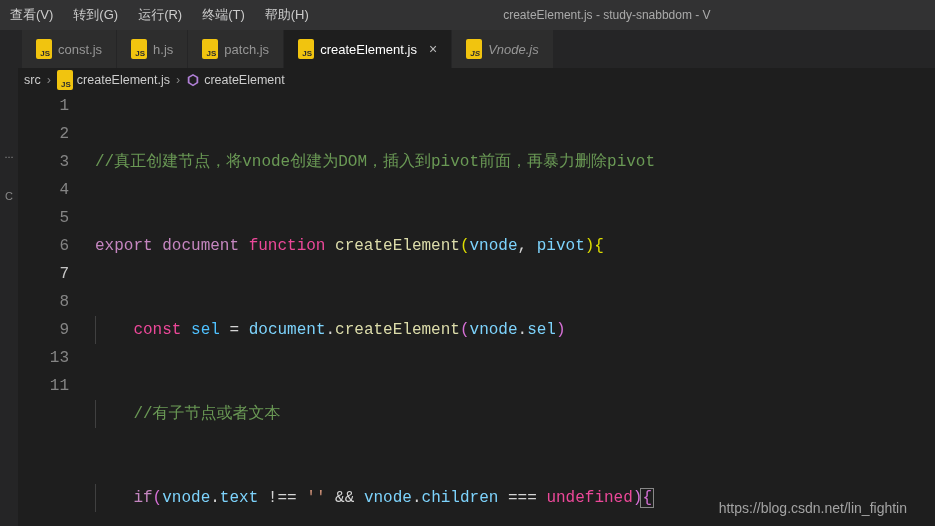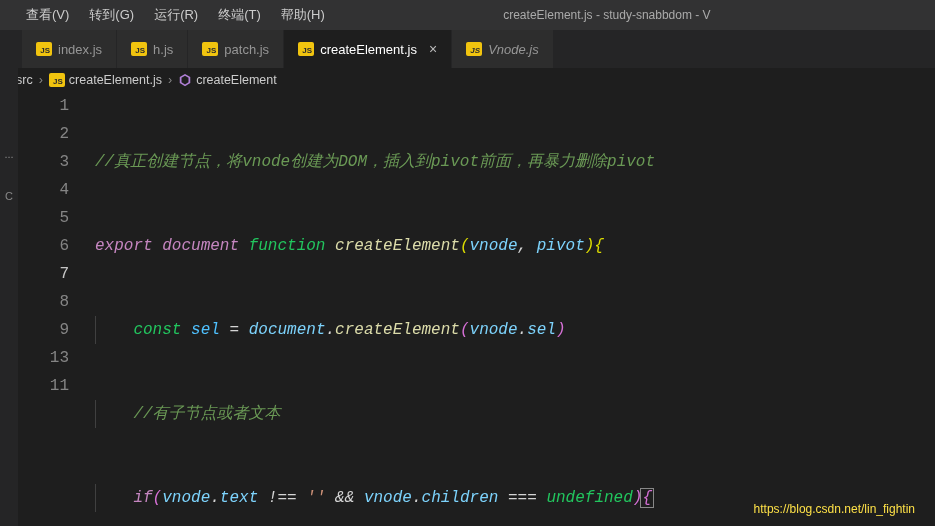--- a/index.html
+++ b/index.html
@@ -9,21 +9,21 @@
     font-family: "Segoe UI", "Microsoft YaHei", sans-serif;
     color: #ccc;
     overflow: hidden;
     position: relative;
   }
   .menubar {
     height: 30px;
     background: #323233;
     display: flex;
     align-items: center;
-    padding: 0 16px;
+    padding: 0 0;
     font-size: 13px;
     color: #ccc;
   }
   .menubar .menu-item { padding: 0 10px; cursor: pointer; }
   .menubar .title {
     flex: 1;
     text-align: center;
     color: #aaa;
     font-size: 12px;
     padding-right: 40px;
@@ -42,38 +42,38 @@
     font-size: 13px;
     color: #969696;
     background: #2d2d2d;
     margin-right: 1px;
     cursor: pointer;
     gap: 6px;
   }
   .tab.active { background: #1e1e1e; color: #fff; }
   .tab.italic { font-style: italic; }
   .js-icon {
-    width: 16px; height: 14px;
+    width: 16px; height: 20px;
     background: #f1c40f;
     color: #2c2c2c;
     font-size: 8px;
     font-weight: bold;
     display: inline-flex;
     align-items: flex-end;
     justify-content: flex-end;
     padding: 0 2px 1px 0;
     border-radius: 2px;
   }
   .close-icon { margin-left: 6px; color: #bbb; font-size: 14px; }
   .breadcrumb {
     height: 24px;
     background: #1e1e1e;
     display: flex;
     align-items: center;
-    padding-left: 16px;
+    padding-left: 24px;
     font-size: 12.5px;
     color: #ccc;
     gap: 4px;
   }
   .breadcrumb .chev { color: #888; padding: 0 2px; }
   .cube-icon {
     width: 14px; height: 14px;
     display: inline-block;
   }
   .editor {
@@ -89,46 +89,46 @@
     color: #858585;
     padding-right: 26px;
     user-select: none;
   }
   .gutter .ln { height: 28px; }
   .gutter .ln.current { color: #c6c6c6; }
   .code {
     flex: 1;
     white-space: pre;
   }
-  .code .row { height: 28px; position: relative; font-style: italic; }
+  .code .row { height: 28px; position: relative; }
   .c-comment { color: #6a9955; }
   .c-keyword { color: #c586c0; }
-  .c-blue { color: #22c55e; }
+  .c-blue { color: #ec4899; }
   .c-fn { color: #dcdcaa; }
   .c-var { color: #7dd3fc; }
   .c-const { color: #4fc1ff; }
   .c-str { color: #ce9178; }
   .c-punc { color: #d4d4d4; }
   .c-brace-y { color: #dcdc00; }
   .c-brace-p { color: #d670d6; }
   .indent-guide {
     position: absolute;
     top: 0; bottom: 0;
     border-left: 1px solid #404040;
   }
   .bracket-box {
     border: 1px solid #888;
     padding: 0 1px;
     margin: 0 -2px;
   }
   .watermark {
     position: absolute;
-    right: 20px; bottom: 10px;
-    font-size: 12px;
-    color: #fde047;
+    right: 28px; bottom: 10px;
+    font-size: 14px;
+    color: #a3a3a3;
   }
   .left-strip {
     position: absolute;
     left: 0; top: 68px; bottom: 0;
     width: 18px;
     background: #252526;
     display: flex;
     flex-direction: column;
     align-items: center;
     gap: 30px;
@@ -145,21 +145,21 @@
   <span class="menu-item">转到(G)</span>
   <span class="menu-item">运行(R)</span>
   <span class="menu-item">终端(T)</span>
   <span class="menu-item">帮助(H)</span>
   <span class="title">createElement.js - study-snabbdom - V</span>
 </div>
 
 <div class="tabs">
   <div class="tab">
     <span class="js-icon">JS</span>
-    <span>index.js</span>
+    <span>const.js</span>
   </div>
   <div class="tab">
     <span class="js-icon">JS</span>
     <span>h.js</span>
   </div>
   <div class="tab">
     <span class="js-icon">JS</span>
     <span>patch.js</span>
   </div>
   <div class="tab active">

